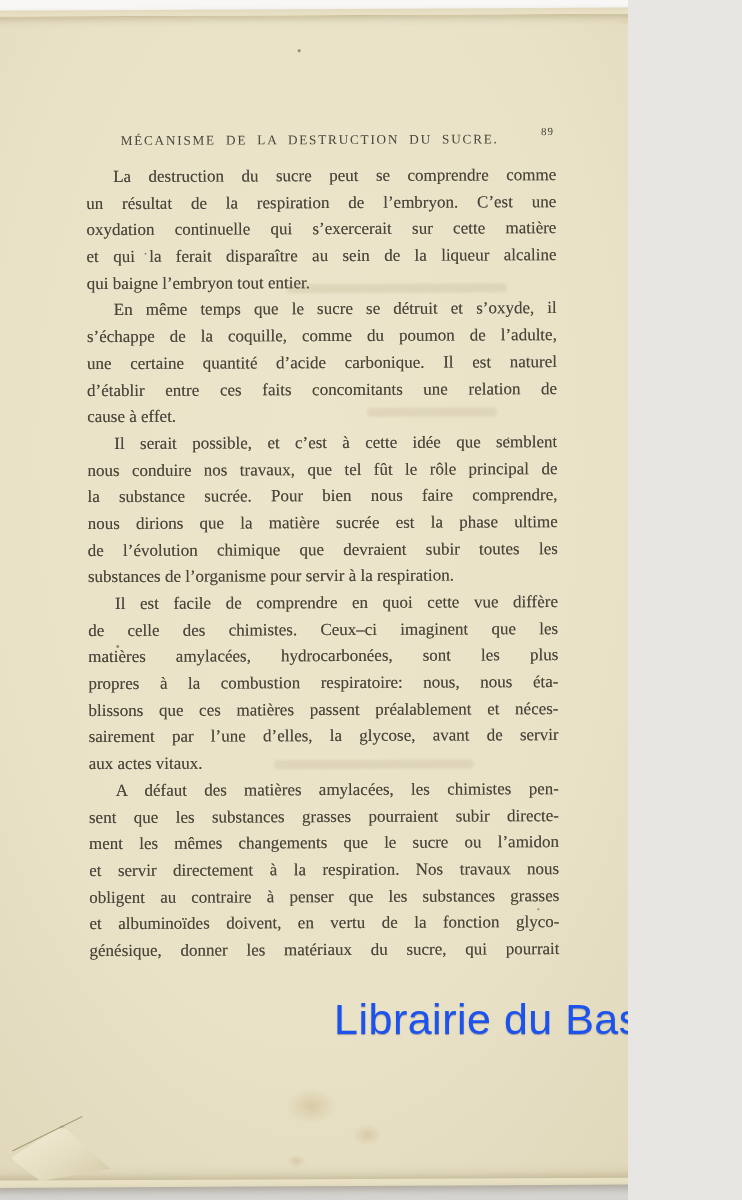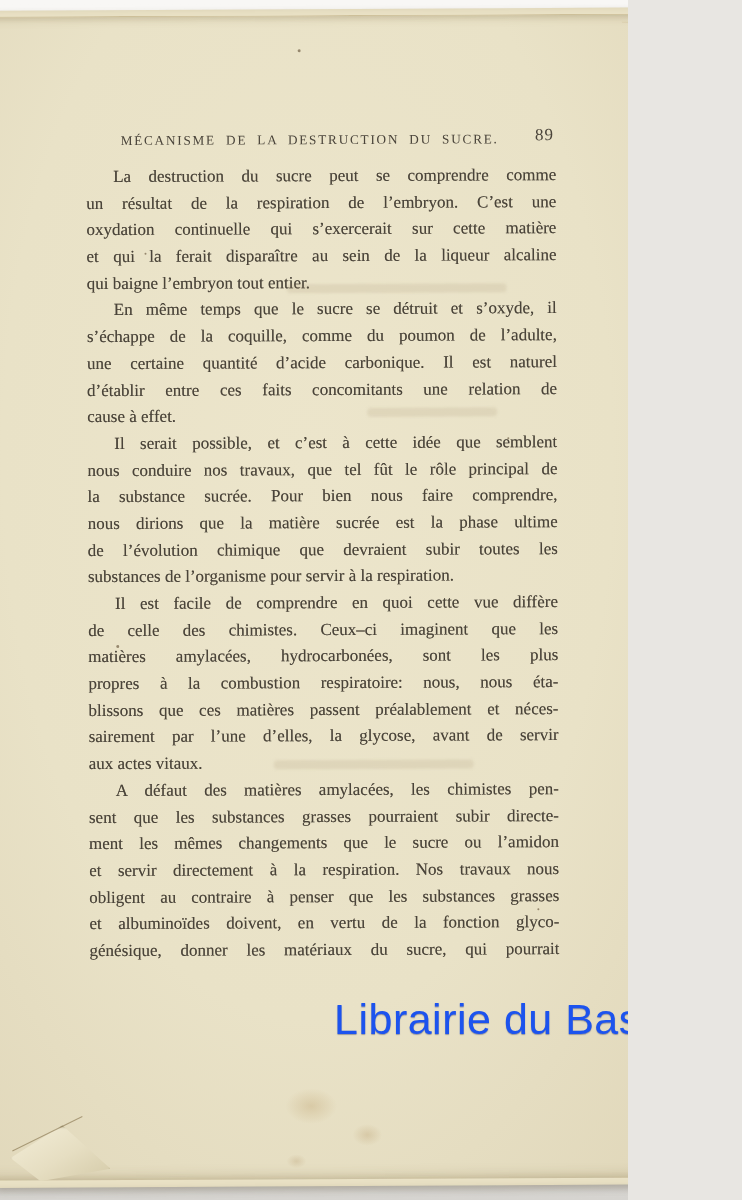--- a/index.html
+++ b/index.html
@@ -50,21 +50,21 @@
     position:absolute;left:636px;top:7px;width:96px;height:30px;
     border-right:2px solid rgba(170,150,105,.6);border-top:1px solid rgba(190,170,120,.55);
     border-radius:0 10px 0 0;transform:rotate(0.4deg);
   }
   .content{position:absolute;top:114px;left:100px;width:470px;color:var(--ink,#4a443a);}
   .header{position:relative;height:18px;margin-bottom:15px;}
   .header-title{
     position:absolute;left:50%;top:2px;transform:translateX(-53%);
     font-size:13.2px;letter-spacing:1.8px;word-spacing:5px;white-space:nowrap;
   }
-  .page-number{position:absolute;right:2px;top:-4px;font-size:17px;letter-spacing:1px;}
+  .page-number{position:absolute;right:2px;top:-4px;font-size:11px;letter-spacing:1px;}
   .paragraph{margin:0;}
   .line{
     font-size:17px;line-height:26.7px;height:26.7px;overflow:hidden;
     text-align:justify;text-align-last:justify;
     text-shadow:0 0 0.4px rgba(70,60,45,.55);
   }
   .line.first{text-indent:27px;}
   .line.last{text-align-last:left;}
   
   .smudge{position:absolute;filter:blur(1.5px);background:rgba(150,130,95,.14);border-radius:4px;}

